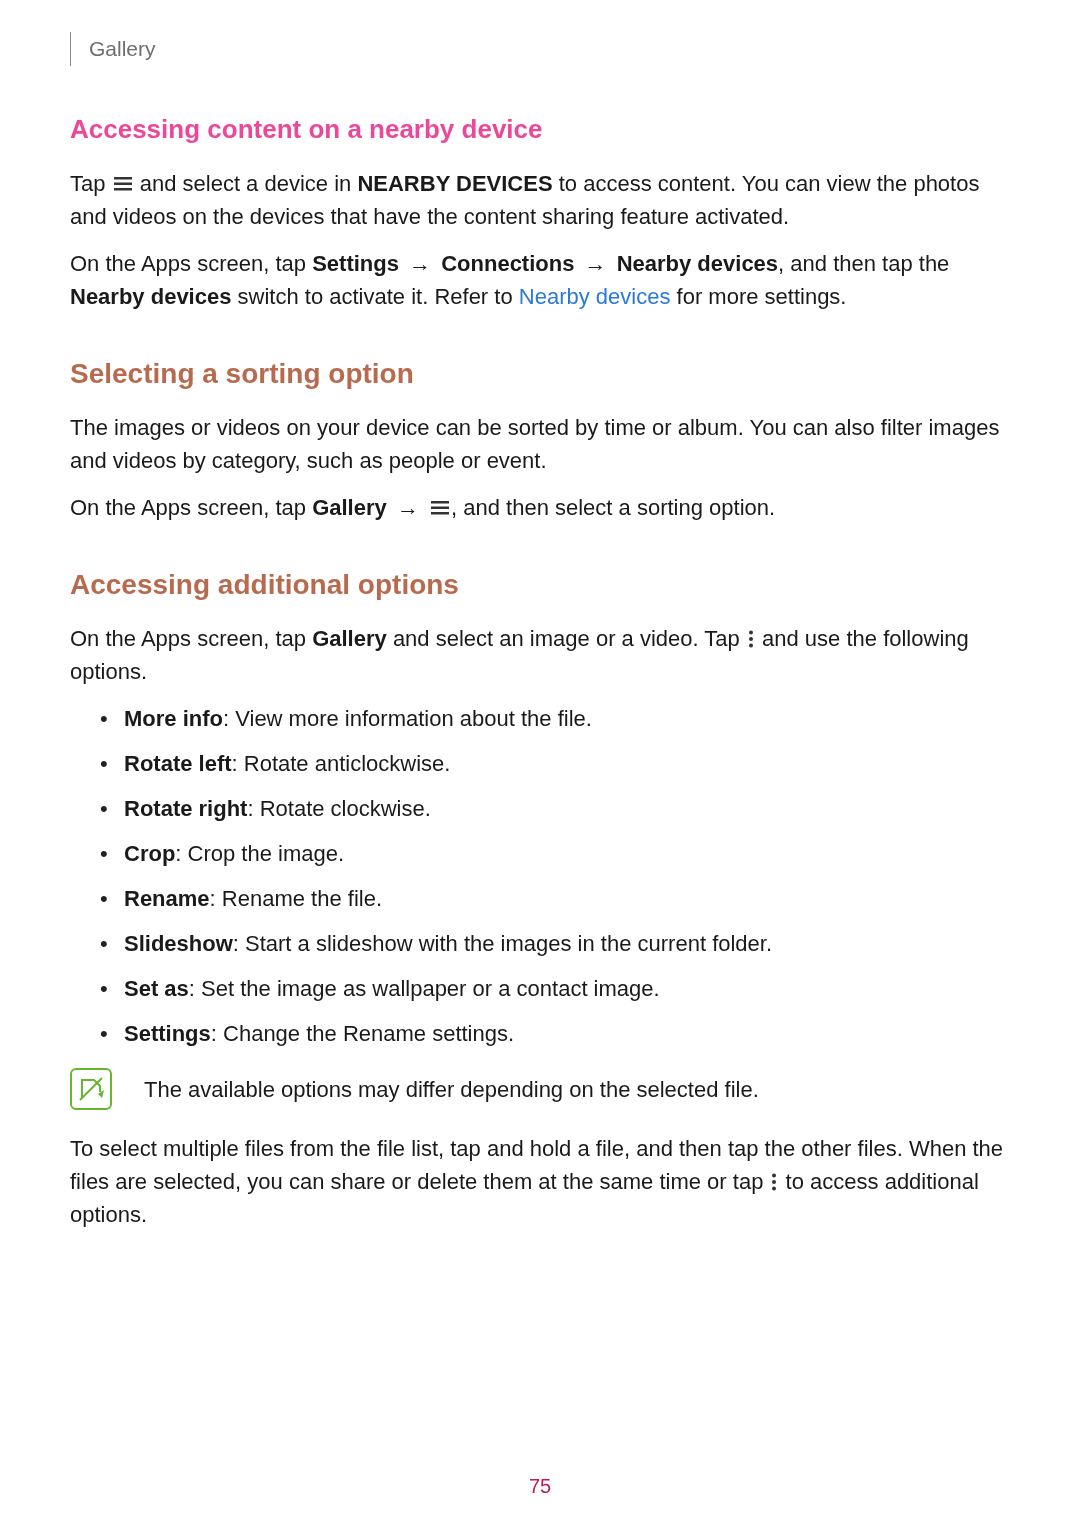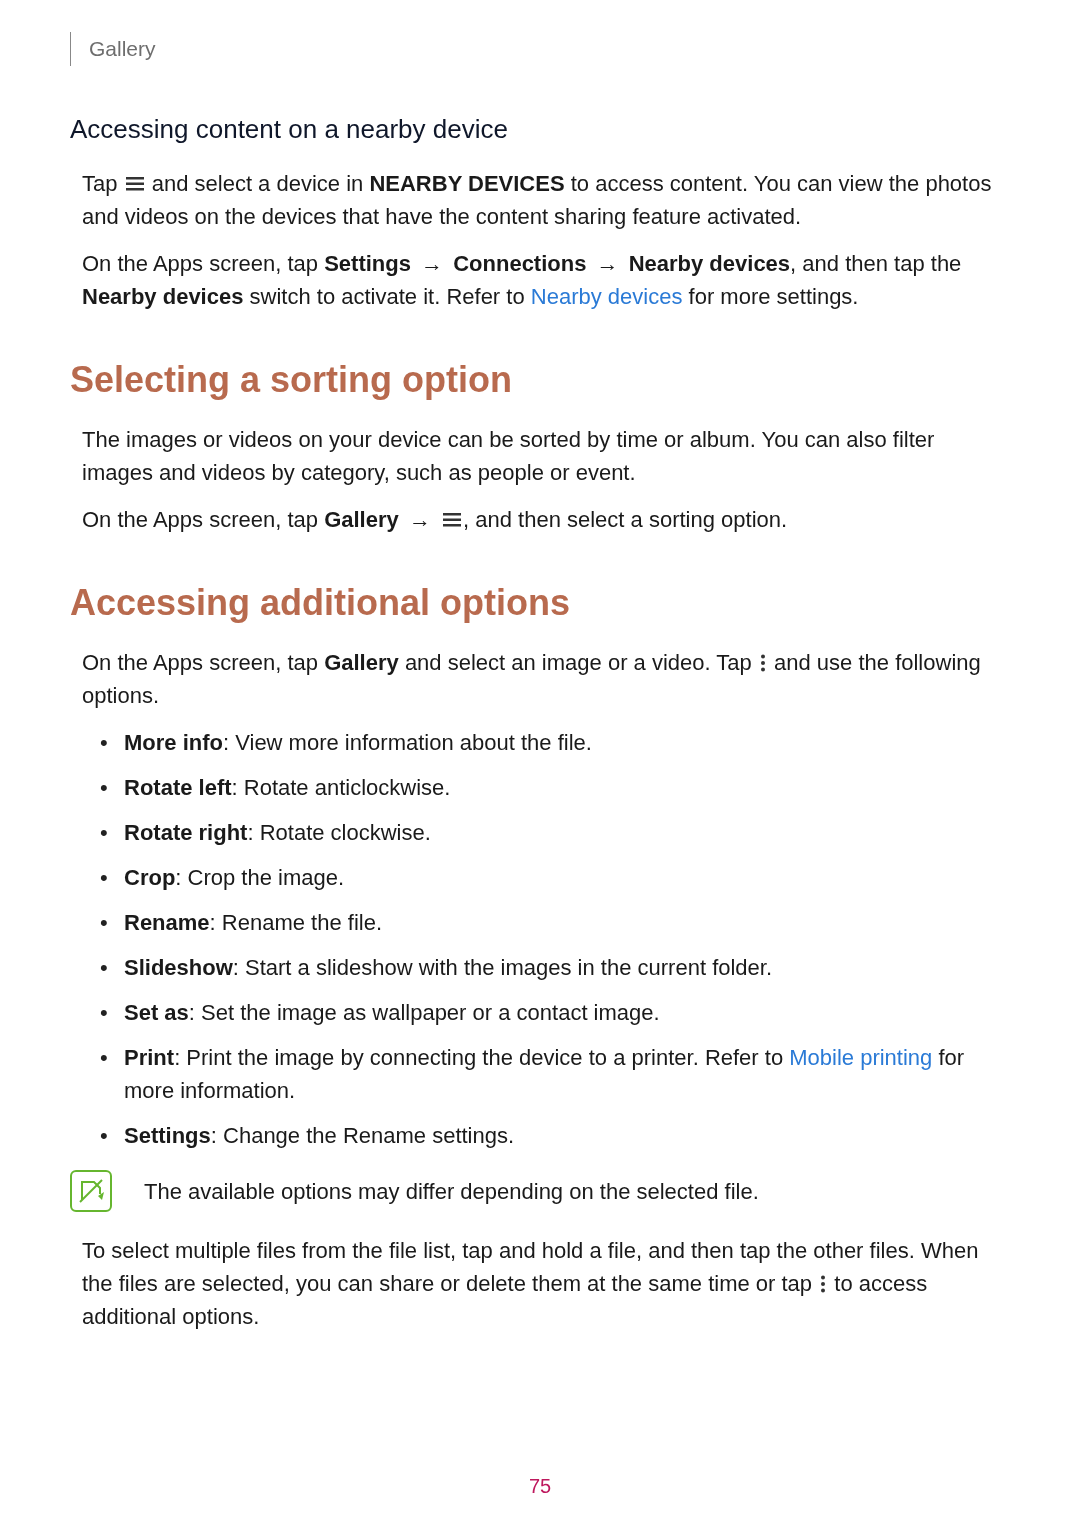--- a/index.html
+++ b/index.html
@@ -23,36 +23,35 @@
     width: 1px;
     height: 34px;
     background: #888;
     margin-right: 18px;
   }
   .crumb {
     color: #6e6e6e;
     font-size: 21px;
   }
   h3.subheading {
-    font-weight: 400;
+    font-weight: 700;
     font-size: 26px;
     margin-bottom: 18px;
-    color: #0f172a;
+    color: #ec4899;
   }
   h2.section-brown {
     color: #b86a4e;
     font-weight: 700;
-    font-size: 36px;
+    font-size: 28px;
     margin-top: 40px;
     margin-bottom: 16px;
   }
   p.body {
     margin-bottom: 14px;
     color: #1a1a1a;
-    margin-left: 12px;
   }
   .strong { font-weight: 700; }
   .link { color: #2a7ad6; }
   .arrow { padding: 0 4px; }
   .icon-inline {
     display: inline-flex;
     vertical-align: middle;
     padding: 0 2px;
     position: relative;
     top: -1px;
@@ -154,21 +153,20 @@
 </p>
 
 <ul class="bullet-list">
   <li><span class="strong">More info</span><span>: View more information about the file.</span></li>
   <li><span class="strong">Rotate left</span><span>: Rotate anticlockwise.</span></li>
   <li><span class="strong">Rotate right</span><span>: Rotate clockwise.</span></li>
   <li><span class="strong">Crop</span><span>: Crop the image.</span></li>
   <li><span class="strong">Rename</span><span>: Rename the file.</span></li>
   <li><span class="strong">Slideshow</span><span>: Start a slideshow with the images in the current folder.</span></li>
   <li><span class="strong">Set as</span><span>: Set the image as wallpaper or a contact image.</span></li>
-  <li><span class="strong">Print</span><span>: Print the image by connecting the device to a printer. Refer to </span><span class="link">Mobile printing</span><span> for more information.</span></li>
   <li><span class="strong">Settings</span><span>: Change the Rename settings.</span></li>
 </ul>
 
 <div class="note-row">
   <div class="note-icon">
     <svg viewBox="0 0 26 26">
         <path d="M4 22 L4 4 L16 4 L22 10 L22 16" fill="none" stroke="#66b62f" stroke-width="2"></path>
         <path d="M2 24 L24 2" fill="none" stroke="#66b62f" stroke-width="2"></path>
         <path d="M20 18 L24 22 L26 14 Z" fill="#66b62f"></path>
       </svg>

